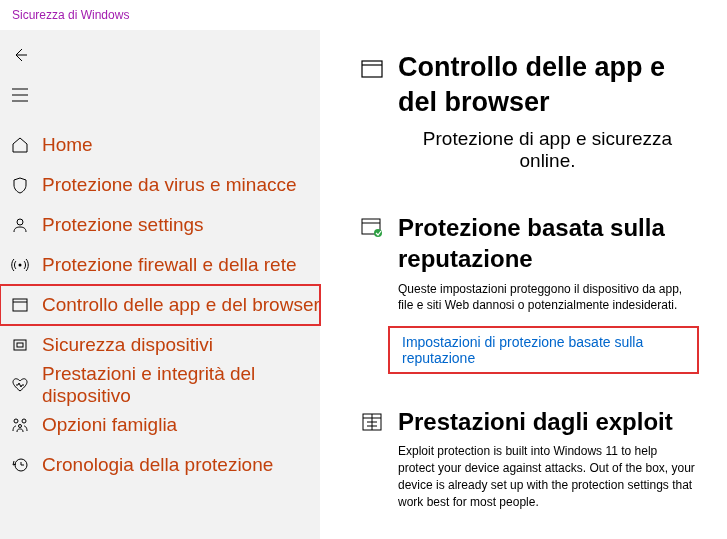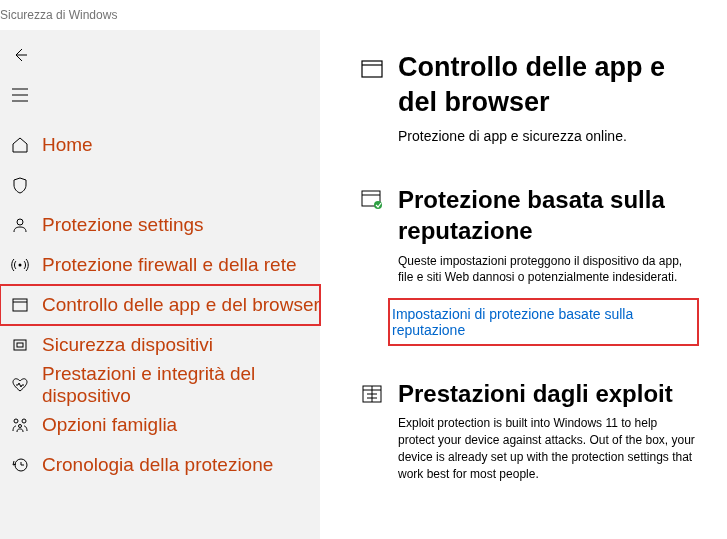--- a/index.html
+++ b/index.html
@@ -9,23 +9,23 @@
     color: #000;
     background: #fff;
     width: 727px;
     height: 539px;
     overflow: hidden;
   }
   .titlebar {
     height: 30px;
     display: flex;
     align-items: center;
-    padding-left: 0;
+    padding-left: 12px;
     font-size: 12px;
-    color: #737373;
+    color: #a21caf;
   }
   .layout {
     display: flex;
     height: calc(100% - 30px);
   }
   .sidebar {
     width: 320px;
     background: #f2f2f2;
     display: flex;
     flex-direction: column;
@@ -95,39 +95,40 @@
     font-weight: 600;
     line-height: 1.3;
   }
   h2 {
     font-size: 24px;
     font-weight: 600;
     line-height: 1.3;
   }
   .subtitle {
     margin-top: 10px;
-    font-size: 14px;
+    font-size: 19px;
     color: #000;
+    text-align: center;
   }
   .desc {
     margin-top: 8px;
     font-size: 12px;
     color: #000;
     line-height: 1.4;
   }
   .link {
     color: #0066cc;
     font-size: 14px;
     margin-top: 14px;
     display: inline-block;
     cursor: pointer;
   }
   .link.highlight {
     outline: 2px solid #e03030;
-    padding: 6px 2px;
+    padding: 6px 12px;
     margin-left: -8px;
   }
   .body-block {
     margin-left: 38px;
   }
   svg { display: block; }
 </style>
 </head>
 <body>
 
@@ -162,20 +163,21 @@
         </span>
         <span class="label">Home</span>
       </div>
 
       <div class="nav-item">
         <span class="icon">
           <svg width="18" height="18" viewBox="0 0 18 18">
               <path d="M9 2 L15 4 V9 C15 13 12 16 9 17 C6 16 3 13 3 9 V4 Z" stroke="#000" stroke-width="1" fill="none"></path>
             </svg>
         </span>
+        <span class="label">Protezione da virus e minacce</span>
       </div>
 
       <div class="nav-item">
         <span class="icon">
           <svg width="18" height="18" viewBox="0 0 18 18">
               <circle cx="9" cy="6" r="3" stroke="#000" stroke-width="1" fill="none"></circle>
               <path d="M3 16 C3 12 6 11 9 11 C12 11 15 12 15 16" stroke="#000" stroke-width="1" fill="none"></path>
             </svg>
         </span>
         <span class="label">Protezione settings</span>

